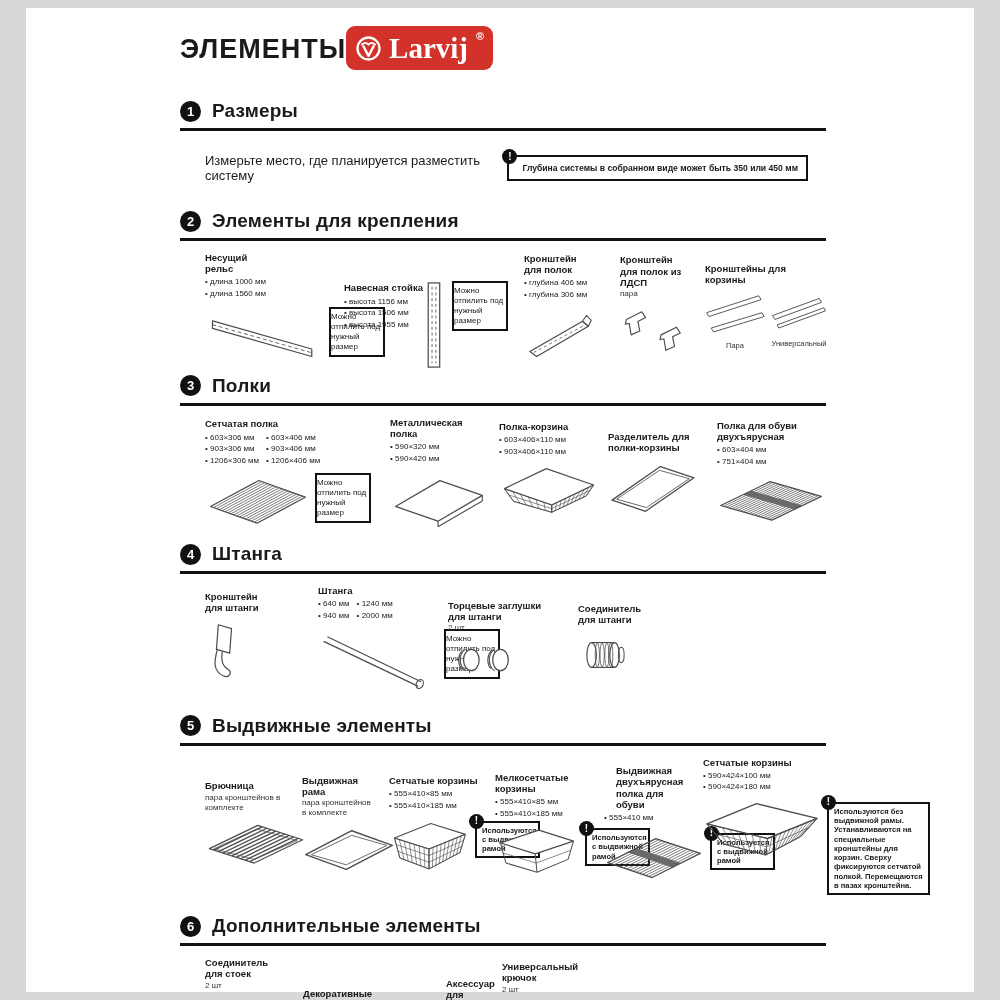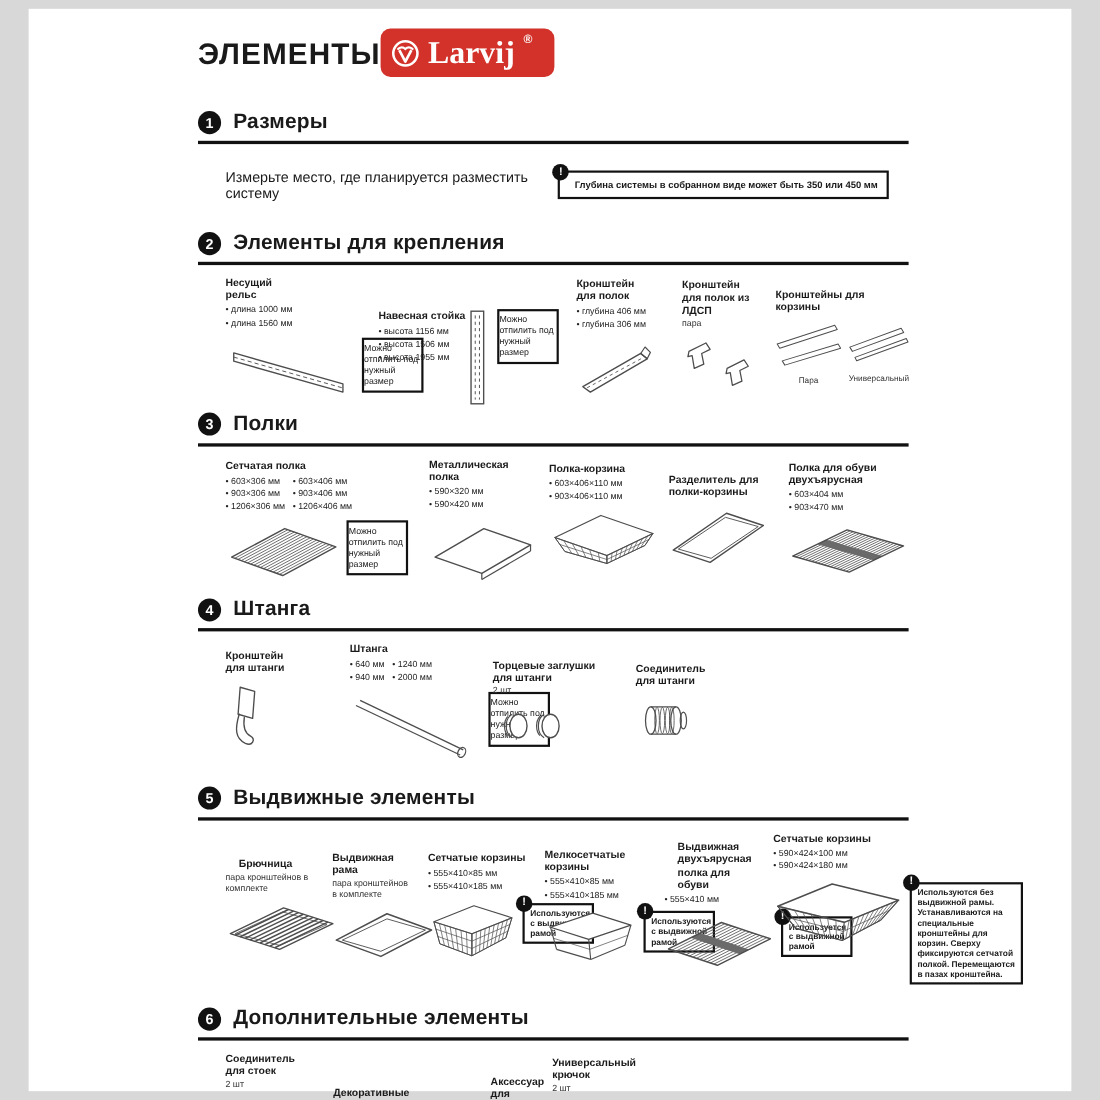--- a/index.html
+++ b/index.html
@@ -11,21 +11,21 @@
   }
   .frame{position:absolute;background:#d8d8d8;}
   #frame-top{top:0;left:0;width:1000px;height:8px;}
   #frame-bottom{bottom:0;left:0;width:1000px;height:8px;}
   #frame-left{top:0;left:0;width:26px;height:1000px;}
   #frame-right{top:0;right:0;width:26px;height:1000px;}
 
   .wrapper{position:absolute;left:180px;top:26px;width:646px;}
   .header{display:flex;align-items:flex-start;margin-bottom:30px;}
   .page-title{font-size:27px;font-weight:700;letter-spacing:1px;margin:8px 0 0 0;}
-  .logo{border-radius:9px;height:44px;display:flex;align-items:center;padding:0 21px 0 9px;gap:7px;}
+  .logo{border-radius:9px;height:44px;display:flex;align-items:center;padding:0 10px 0 9px;gap:7px;}
   .logo-word{font-family:"Liberation Serif",serif;font-weight:700;color:#fff;font-size:29px;line-height:1;}
   .logo-reg{color:#fff;font-size:11px;vertical-align:top;position:relative;top:-12px;left:1px;font-weight:700;}
 
   .section{margin-bottom:14px;}
   .sec-head{display:flex;align-items:center;gap:11px;}
   .badge{width:21px;height:21px;border-radius:50%;background:#111;color:#fff;font-size:13px;
          font-weight:700;display:flex;align-items:center;justify-content:center;flex:none;}
   .sec-title{font-size:19px;font-weight:700;margin:0;letter-spacing:.2px;}
   .rule{height:3px;background:#111;margin-top:6px;}
 
@@ -286,21 +286,21 @@
                   <polygon points="4,42 56,6 92,18 40,54" fill="none" stroke="#4d4d4d" stroke-width="1.4" stroke-linejoin="round"></polygon>
                   <polygon points="9,41 55,10 87,19 41,50" fill="none" stroke="#4d4d4d" stroke-width="0.9" stroke-linejoin="round"></polygon>
                 </svg></span>
             </div>
           </div>
           <div class="vsep-dot"></div>
           <div class="item-col" style="width: 118px;">
             <h3 class="item-name" style="max-width: 95px;">Полка для обуви двухъярусная</h3>
             <div class="specs">
               <span class="spec">603×404 мм</span>
-              <span class="spec">903×470 мм</span>
+              <span class="spec">751×404 мм</span>
             </div>
             <div class="fig">
               <span class="icon"><svg width="108" height="52" viewBox="0 0 118 56">
                   <line x1="61.111111111111114" y1="8.88888888888889" x2="7.111111111111111" y2="34.888888888888886" stroke="#4d4d4d" stroke-width="0.8"></line>
                   <line x1="64.22222222222223" y1="9.777777777777779" x2="10.222222222222221" y2="35.77777777777778" stroke="#4d4d4d" stroke-width="0.8"></line>
                   <line x1="67.33333333333333" y1="10.666666666666666" x2="13.333333333333332" y2="36.666666666666664" stroke="#4d4d4d" stroke-width="0.8"></line>
                   <line x1="70.44444444444444" y1="11.555555555555555" x2="16.444444444444443" y2="37.55555555555556" stroke="#4d4d4d" stroke-width="0.8"></line>
                   <line x1="73.55555555555556" y1="12.444444444444445" x2="19.555555555555557" y2="38.44444444444444" stroke="#4d4d4d" stroke-width="0.8"></line>
                   <line x1="76.66666666666666" y1="13.333333333333332" x2="22.666666666666664" y2="39.333333333333336" stroke="#4d4d4d" stroke-width="0.8"></line>
                   <line x1="79.77777777777777" y1="14.222222222222221" x2="25.77777777777778" y2="40.22222222222222" stroke="#4d4d4d" stroke-width="0.8"></line>
@@ -390,21 +390,21 @@
         </div>
       </section>
       <section class="section sec-gap">
         <div class="sec-head">
           <span class="badge">5</span>
           <h2 class="sec-title">Выдвижные элементы</h2>
         </div>
         <div class="rule"></div>
         <div class="items" style="min-height: 102px;">
           <div class="item-col first" style="width: 108px;">
-            <h3 class="item-name" style="max-width: 82px; margin-left: 12px;">Брючница</h3>
+            <h3 class="item-name" style="max-width: 82px;">Брючница</h3>
             <div class="item-qty" style="max-width: 82px;">пара кронштейнов в комплекте</div>
             <div class="fig">
               <span class="icon"><svg width="102" height="52" viewBox="0 0 112 58">
                   <polygon points="4,32 58,6 108,22 54,48" fill="none" stroke="#4d4d4d" stroke-width="1.4" stroke-linejoin="round"></polygon>
                   <polygon points="9,32 57,10 102,23 54,44" fill="none" stroke="#4d4d4d" stroke-width="0.8" stroke-linejoin="round"></polygon>
                   <line x1="63" y1="7.6" x2="9" y2="33.6" stroke="#4d4d4d" stroke-width="1.5"></line>
                   <line x1="68" y1="9.2" x2="14" y2="35.2" stroke="#4d4d4d" stroke-width="1.5"></line>
                   <line x1="73" y1="10.8" x2="19" y2="36.8" stroke="#4d4d4d" stroke-width="1.5"></line>
                   <line x1="78" y1="12.4" x2="24" y2="38.4" stroke="#4d4d4d" stroke-width="1.5"></line>
                   <line x1="83" y1="14" x2="29" y2="40" stroke="#4d4d4d" stroke-width="1.5"></line>

